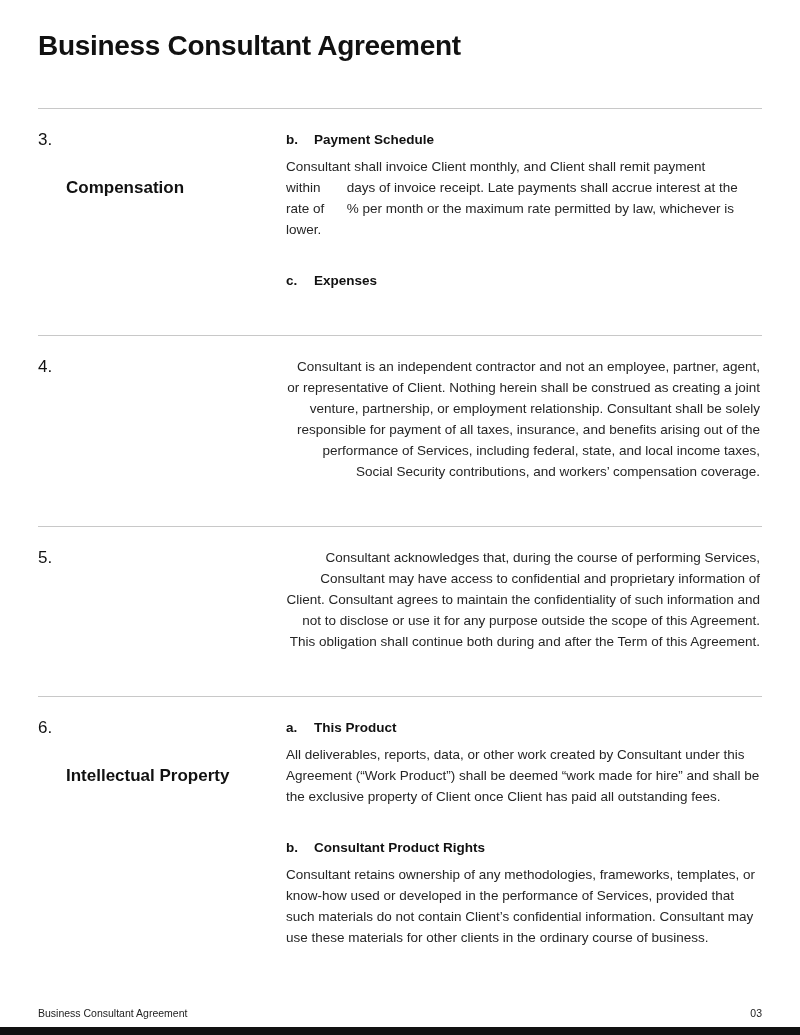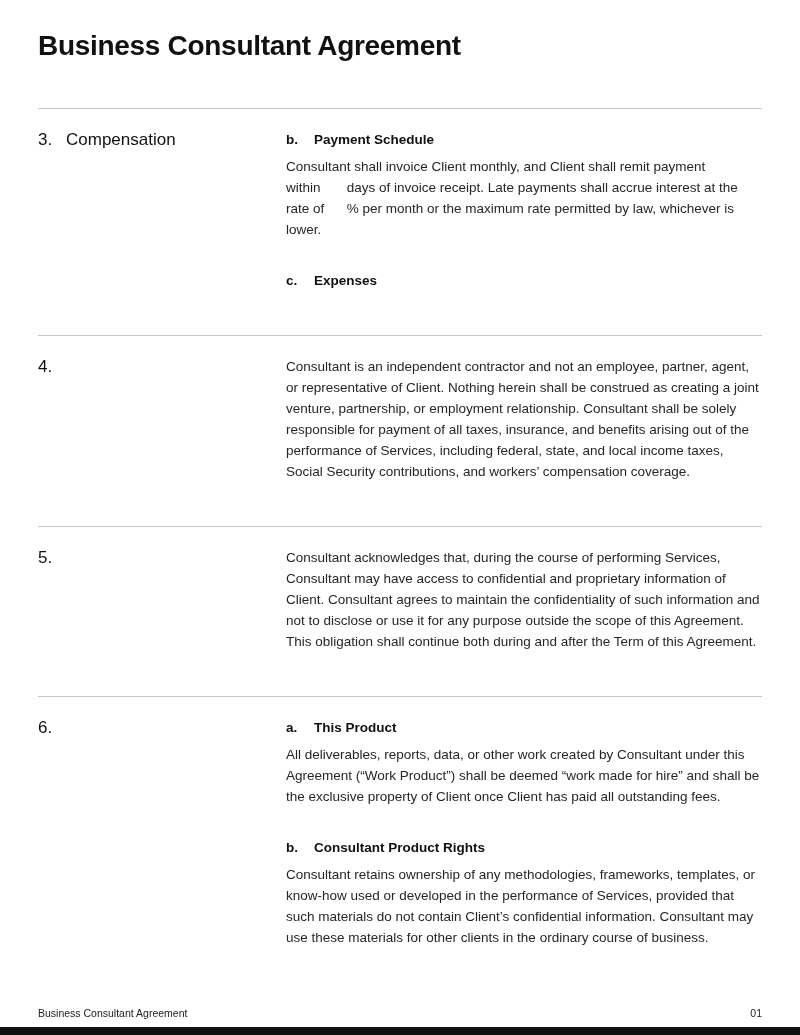--- a/index.html
+++ b/index.html
@@ -40,37 +40,38 @@
   .sec-left { display: flex; }
   .sec-num {
     width: 28px;
     flex: 0 0 28px;
     font-size: 17px;
     line-height: 22px;
     color: #111;
   }
   .sec-heading {
     font-size: 17px;
-    font-weight: 400;
+    font-weight: 700;
     line-height: 22px;
     max-width: 165px;
     color: #111;
+    margin-top: 48px;
   }
 
   .sec-right {
     font-size: 13.5px;
     line-height: 21px;
     color: #262626;
     padding-right: 2px;
   }
   .sub + .sub { margin-top: 30px; }
   .sub-head { display: flex; font-weight: 700; color: #111; }
   .sub-letter { width: 28px; flex: 0 0 28px; }
   .para { margin-top: 6px; }
-  .para.no-head { margin-top: 0; }
+  .para.no-head { margin-top: 0; text-align: right; }
 
   .footer {
     position: absolute;
     left: 38px;
     right: 38px;
     bottom: 16px;
     display: flex;
     justify-content: space-between;
     font-size: 10.5px;
     color: #222;
@@ -133,20 +134,21 @@
     <div class="sec-right">
       <p class="para no-head">Consultant acknowledges that, during the course of performing Services, Consultant may have access to confidential and proprietary information of Client. Consultant agrees to maintain the confidentiality of such information and not to disclose or use it for any purpose outside the scope of this Agreement. This obligation shall continue both during and after the Term of this Agreement.</p>
     </div>
   </section>
 
   <hr class="rule">
 
   <section class="sec">
     <div class="sec-left">
       <span class="sec-num">6.</span>
+      <h2 class="sec-heading">Intellectual Property</h2>
     </div>
     <div class="sec-right">
       <div class="sub">
         <div class="sub-head">
           <span class="sub-letter">a.</span>
           <span class="sub-label">This Product</span>
         </div>
         <p class="para">All deliverables, reports, data, or other work created by Consultant under this Agreement (“Work Product”) shall be deemed “work made for hire” and shall be the exclusive property of Client once Client has paid all outstanding fees.</p>
       </div>
       <div class="sub">
@@ -156,16 +158,16 @@
         </div>
         <p class="para">Consultant retains ownership of any methodologies, frameworks, templates, or know-how used or developed in the performance of Services, provided that such materials do not contain Client’s confidential information. Consultant may use these materials for other clients in the ordinary course of business.</p>
       </div>
     </div>
   </section>
 
 </div>
 
 <footer class="footer">
   <span>Business Consultant Agreement</span>
-  <span>01</span>
+  <span>03</span>
 </footer>
 
 <div class="bottom-bar"></div>
 
 </body></html>

